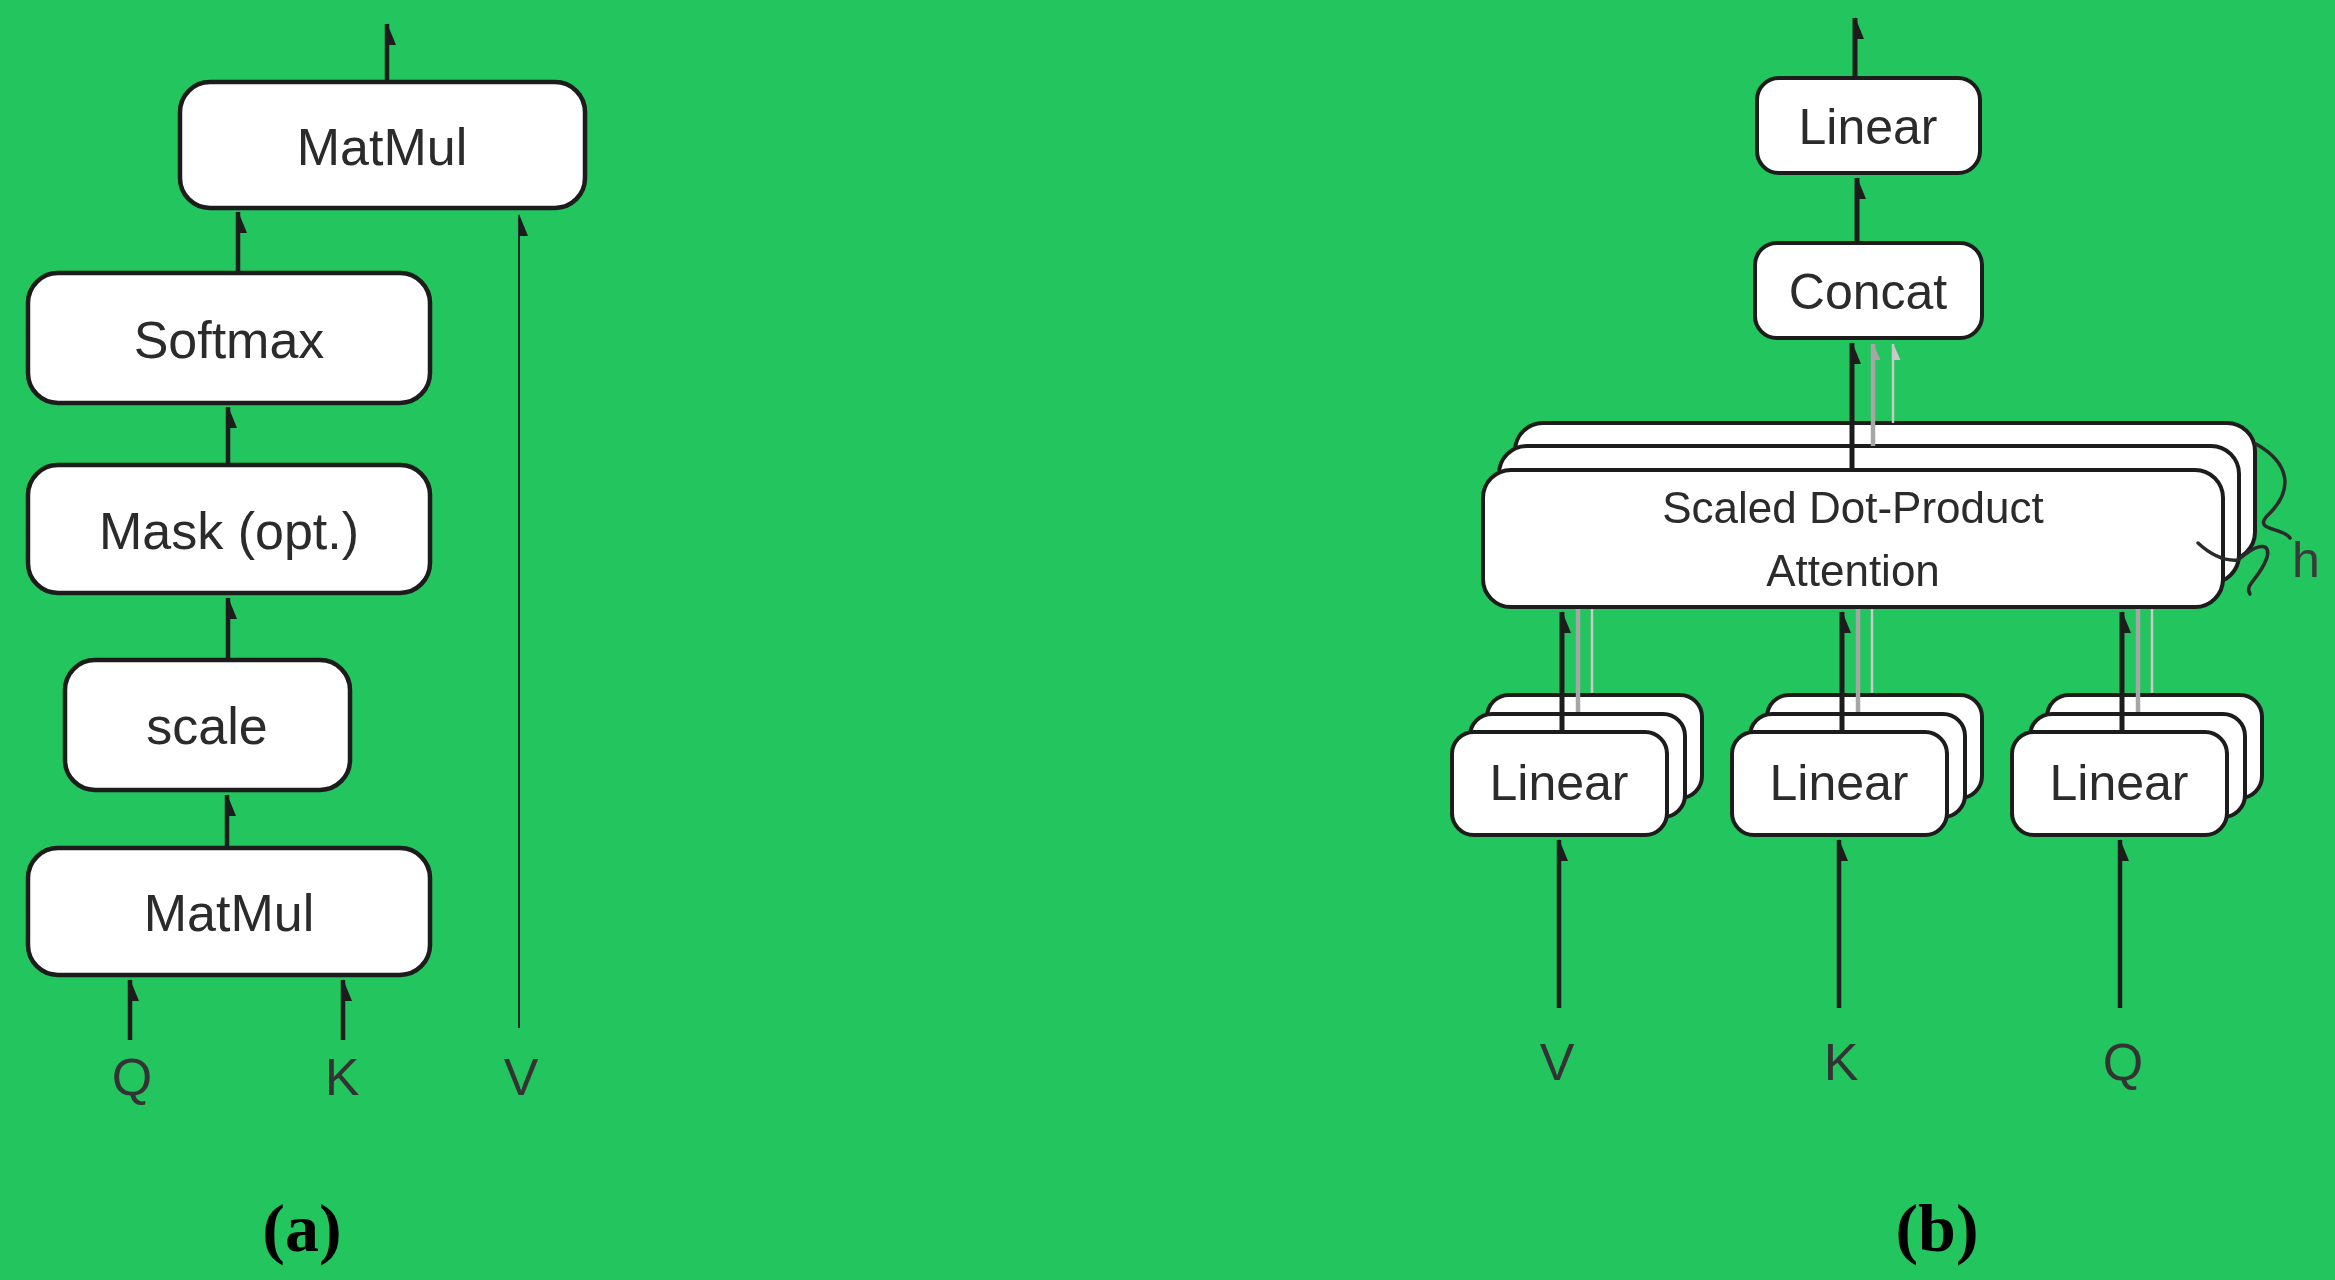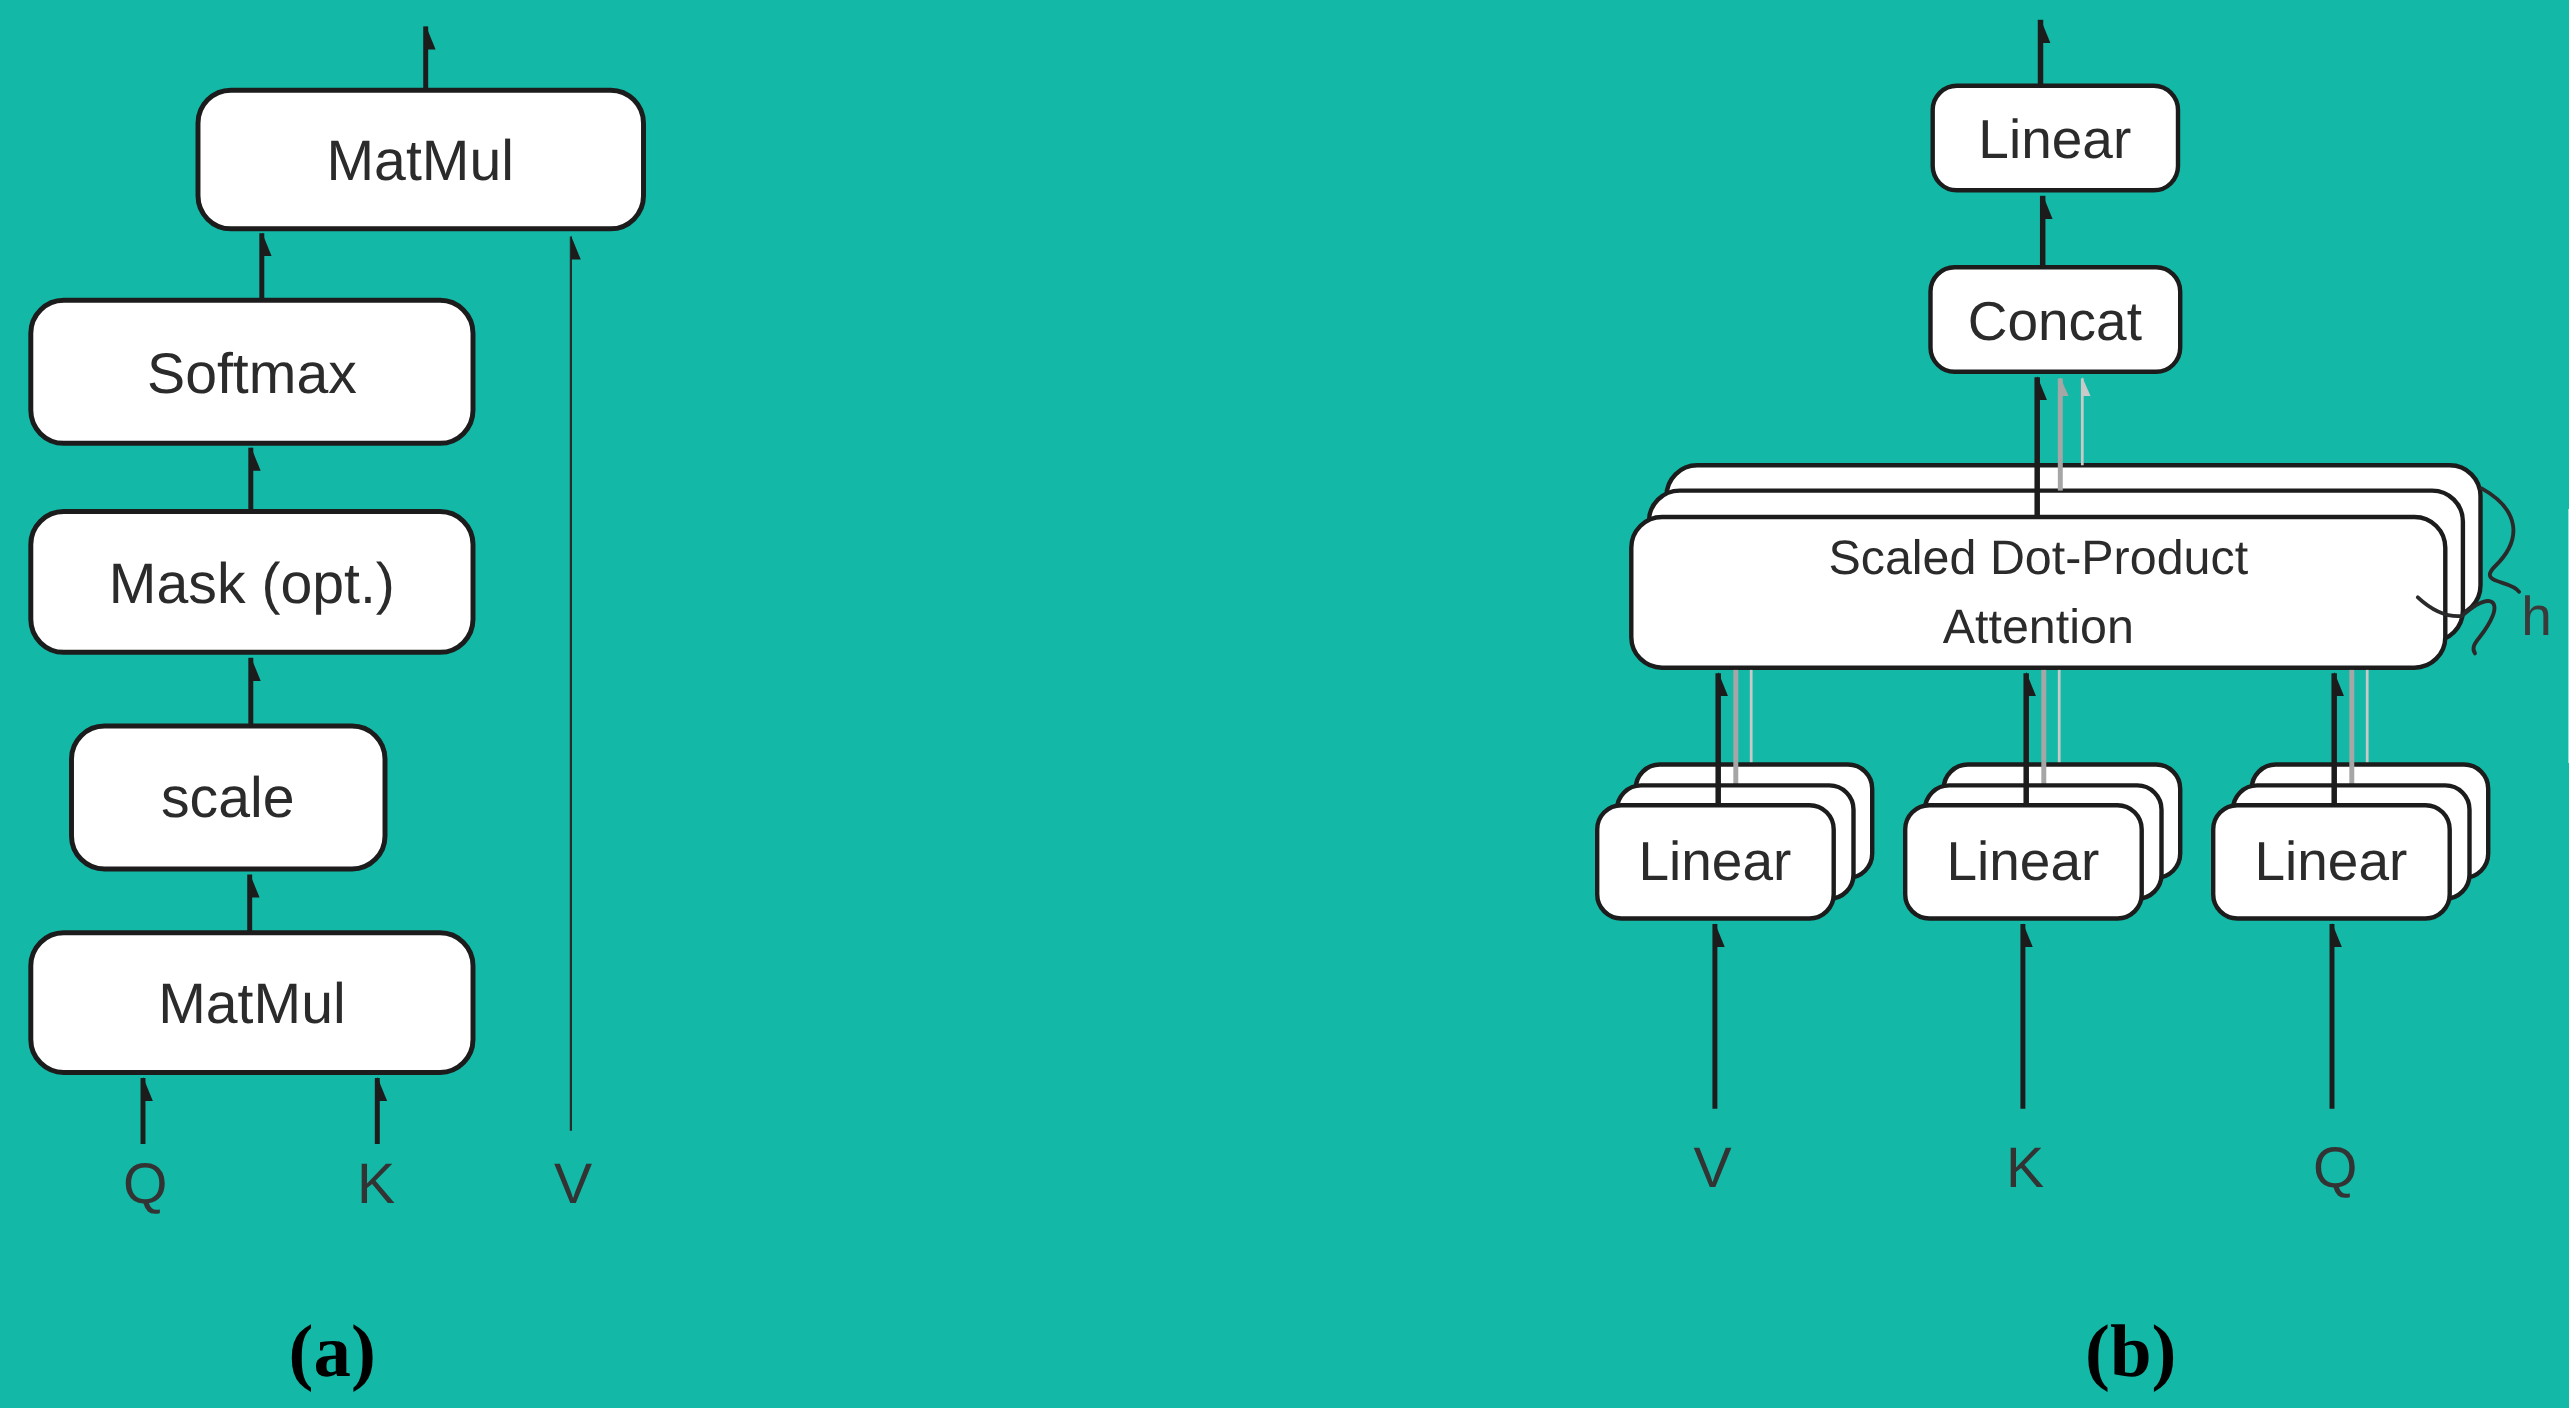--- a/index.html
+++ b/index.html
@@ -4,21 +4,21 @@
 <style>
   html, body {
     margin: 0;
     padding: 0;
     background: #ffffff;
   }
   .stage {
     position: relative;
     width: 2335px;
     height: 1280px;
-    background: #14b8a6;
+    background: #22c55e;
     overflow: hidden;
   }
   svg { display: block; }
 
   svg text {
     font-family: "Liberation Sans", "DejaVu Sans", sans-serif;
     fill: #2b2b2b;
     text-anchor: middle;
     dominant-baseline: central;
   }

